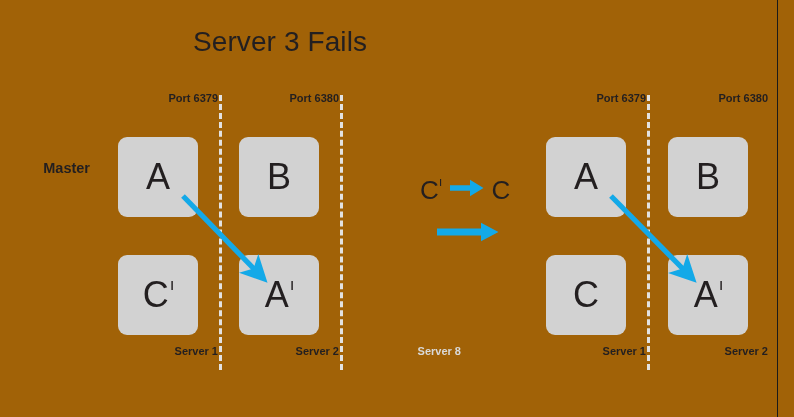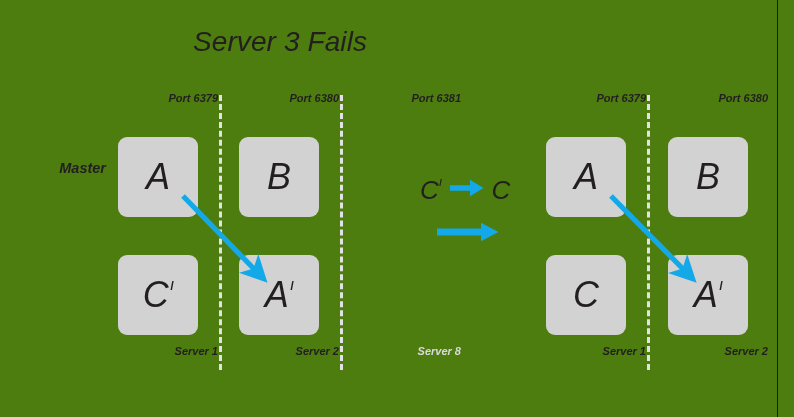--- a/index.html
+++ b/index.html
@@ -8,23 +8,22 @@
     background: #ffffff;
   }
   body {
     font-family: "Liberation Sans", sans-serif;
     -webkit-font-smoothing: antialiased;
   }
   #canvas {
     position: relative;
     width: 794px;
     height: 417px;
-    background: #4d7c0f;
+    background: #a16207;
     overflow: hidden;
-    font-style: italic;
   }
 
   
   #right-border {
     position: absolute;
     top: 0;
     left: 777px;
     width: 1px;
     height: 417px;
     background: #1a1a1a;
@@ -47,21 +46,21 @@
   
   .row-label {
     position: absolute;
     font-size: 14.5px;
     font-weight: 700;
     color: #231f20;
     text-align: right;
     width: 90px;
     white-space: nowrap;
   }
-  #row-label-master  { left: 0px; top: 160px; margin-left: 16px; }
+  #row-label-master  { left: 0px; top: 160px; }
   #row-label-replica { left: 0px; top: 285px; }
 
   
   .col-head, .col-foot {
     position: absolute;
     font-size: 11px;
     font-weight: 700;
     color: #231f20;
     text-align: right;
     width: 120px;
@@ -169,21 +168,20 @@
   <div class="node" style="left:239px; top:137px;">
     <span class="glyph">B</span>
   </div>
   <div class="node" style="left:239px; top:255px;">
     <span class="glyph"><span>A</span><span class="prime">ı</span></span>
   </div>
   <div class="col-foot" style="left:219px;">Server 2</div>
 
   <div class="vdash" style="left:340px;"></div>
 
-  <div class="col-head" style="left:341px;">Port 6381</div>
   <div class="col-foot dim" style="left:341px;">Server 8</div>
 
   <div id="legend-row1">
     <span class="lg-glyph"><span>C</span><span class="prime">ı</span></span>
     <span style="display:inline-block; margin:0 7px 0 8px;">
       <svg width="34" height="18" viewBox="0 0 34 18">
         <path d="M0 6.2 H20 V0.8 L33.5 9 L20 17.2 V11.8 H0 Z" fill="#13a9e8"></path>
       </svg>
     </span>
     <span class="lg-glyph">C</span>

